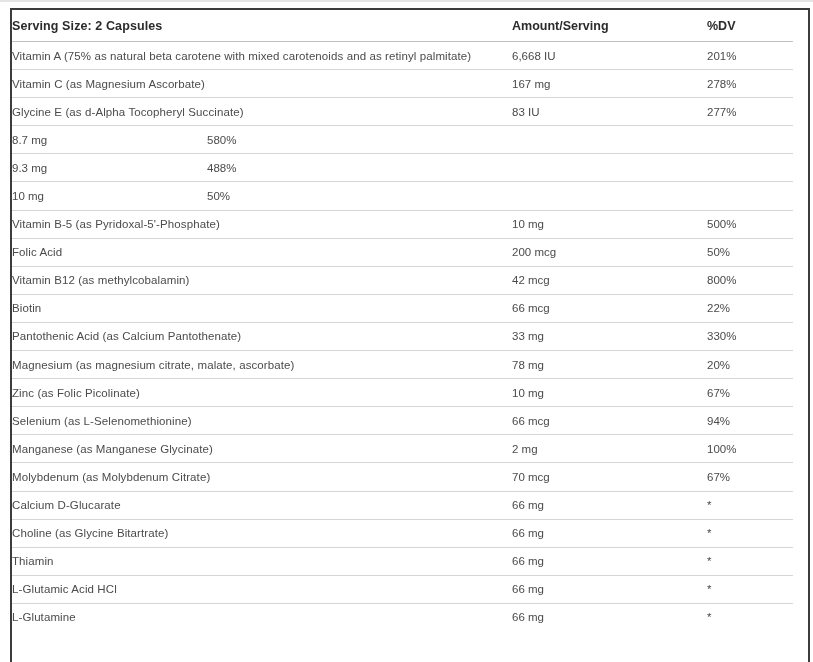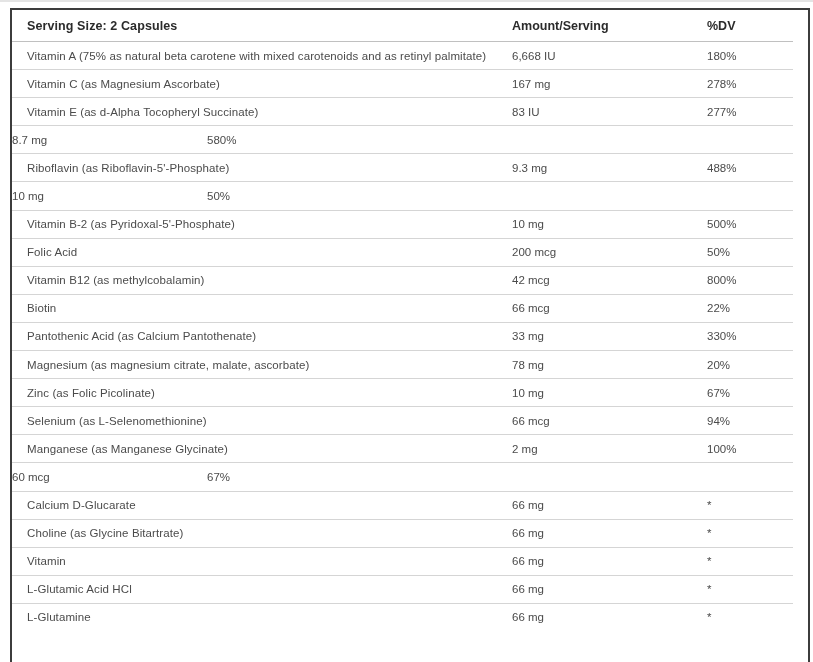--- a/index.html
+++ b/index.html
@@ -37,21 +37,21 @@
   .sep {
     height: 1px;
     background: #d5d5d5;
     margin-right: 15px;
   }
   .rowblock.header .sep { background: #c0c0c0; }
   .rowblock:last-child .sep { display: none; }
   .c-name {
     width: 500px;
     box-sizing: border-box;
-    padding-left: 15px;
+    padding-left: 0;
     font-size: 11.5px;
     color: #4b4b4b;
     letter-spacing: 0.1px;
     white-space: nowrap;
     overflow: hidden;
   }
   .c-amount {
     width: 195px;
     font-size: 11.5px;
     color: #4b4b4b;
@@ -83,71 +83,70 @@
       <div class="c-amount">Amount/Serving</div>
       <div class="c-dv">%DV</div>
     </div>
     <div class="sep"></div>
   </div>
   <div id="table-body">
   <div class="rowblock">
     <div class="row">
       <div class="c-name">Vitamin A (75% as natural beta carotene with mixed carotenoids and as retinyl palmitate)</div>
       <div class="c-amount">6,668 IU</div>
-      <div class="c-dv">180%</div>
+      <div class="c-dv">201%</div>
     </div>
     <div class="sep"></div>
   </div>
 
   <div class="rowblock">
     <div class="row">
       <div class="c-name">Vitamin C (as Magnesium Ascorbate)</div>
       <div class="c-amount">167 mg</div>
       <div class="c-dv">278%</div>
     </div>
     <div class="sep"></div>
   </div>
 
   <div class="rowblock">
     <div class="row">
-      <div class="c-name">Vitamin E (as d-Alpha Tocopheryl Succinate)</div>
+      <div class="c-name">Glycine E (as d-Alpha Tocopheryl Succinate)</div>
       <div class="c-amount">83 IU</div>
       <div class="c-dv">277%</div>
     </div>
     <div class="sep"></div>
   </div>
 
   <div class="rowblock">
     <div class="row">
       <div class="c-amount">8.7 mg</div>
       <div class="c-dv">580%</div>
     </div>
     <div class="sep"></div>
   </div>
 
   <div class="rowblock">
     <div class="row">
-      <div class="c-name">Riboflavin (as Riboflavin-5'-Phosphate)</div>
       <div class="c-amount">9.3 mg</div>
       <div class="c-dv">488%</div>
     </div>
     <div class="sep"></div>
   </div>
 
   <div class="rowblock">
     <div class="row">
       <div class="c-amount">10 mg</div>
       <div class="c-dv">50%</div>
     </div>
     <div class="sep"></div>
   </div>
 
   <div class="rowblock">
     <div class="row">
-      <div class="c-name">Vitamin B-2 (as Pyridoxal-5'-Phosphate)</div>
+      <div class="c-name">Vitamin B-5 (as Pyridoxal-5'-Phosphate)</div>
       <div class="c-amount">10 mg</div>
       <div class="c-dv">500%</div>
     </div>
     <div class="sep"></div>
   </div>
 
   <div class="rowblock">
     <div class="row">
       <div class="c-name">Folic Acid</div>
       <div class="c-amount">200 mcg</div>
@@ -215,21 +214,22 @@
     <div class="row">
       <div class="c-name">Manganese (as Manganese Glycinate)</div>
       <div class="c-amount">2 mg</div>
       <div class="c-dv">100%</div>
     </div>
     <div class="sep"></div>
   </div>
 
   <div class="rowblock">
     <div class="row">
-      <div class="c-amount">60 mcg</div>
+      <div class="c-name">Molybdenum (as Molybdenum Citrate)</div>
+      <div class="c-amount">70 mcg</div>
       <div class="c-dv">67%</div>
     </div>
     <div class="sep"></div>
   </div>
 
   <div class="rowblock">
     <div class="row">
       <div class="c-name">Calcium D-Glucarate</div>
       <div class="c-amount">66 mg</div>
       <div class="c-dv">*</div>
@@ -241,21 +241,21 @@
     <div class="row">
       <div class="c-name">Choline (as Glycine Bitartrate)</div>
       <div class="c-amount">66 mg</div>
       <div class="c-dv">*</div>
     </div>
     <div class="sep"></div>
   </div>
 
   <div class="rowblock">
     <div class="row">
-      <div class="c-name">Vitamin</div>
+      <div class="c-name">Thiamin</div>
       <div class="c-amount">66 mg</div>
       <div class="c-dv">*</div>
     </div>
     <div class="sep"></div>
   </div>
 
   <div class="rowblock">
     <div class="row">
       <div class="c-name">L-Glutamic Acid HCl</div>
       <div class="c-amount">66 mg</div>

